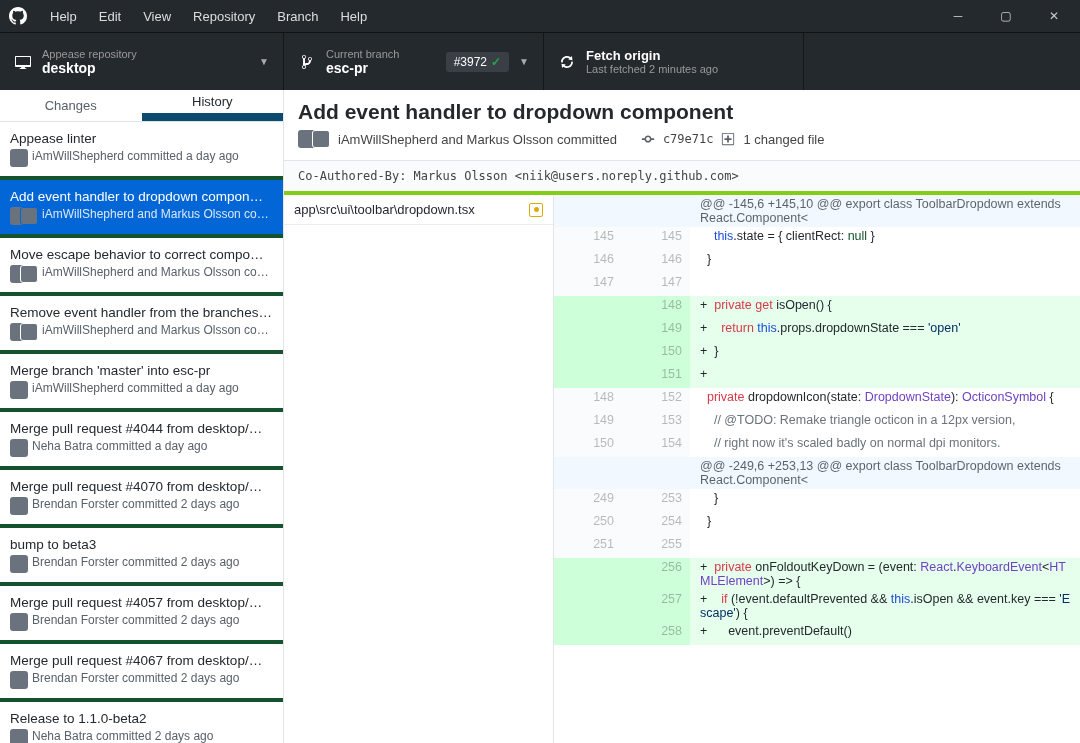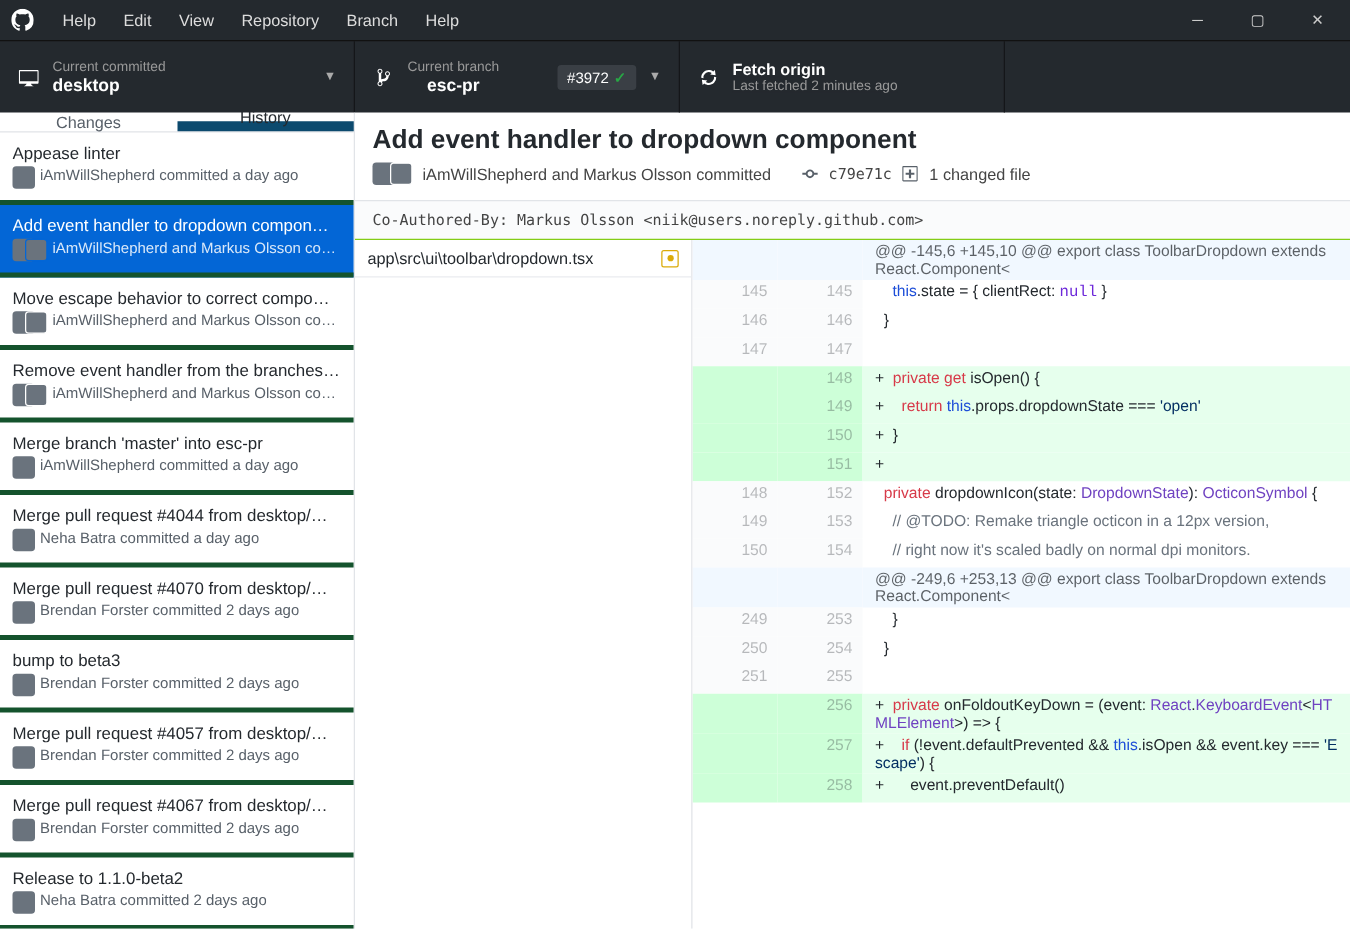--- a/index.html
+++ b/index.html
@@ -17,57 +17,57 @@
 .toolbar-sec3 { width: 260px; text-decoration: underline; }
 .toolbar-icon { width: 18px; height:18px; flex-shrink:0; margin-right: 10px; color:#fff; display:flex;align-items:center;justify-content:center;}
 .toolbar-text { display: flex; flex-direction: column; min-width: 0;}
 .toolbar-label { font-size: 11px; color: #999; }
 .toolbar-value { font-size: 14px; font-weight: 600; color: #fff; }
 .toolbar-caret { color: #aaa; font-size: 10px; }
 .pr-badge { background: #3a3f45; color: #fff; padding: 3px 8px; border-radius: 3px; font-size: 12px; display: flex; align-items: center; gap:4px;}
 .pr-check { color: #28a745; font-weight:bold;}
 .main { display: flex; height: calc(743px - 90px); }
 .sidebar { width: 284px; border-right: 1px solid #e1e4e8; display: flex; flex-direction: column; }
-.tabs { display: flex; height: 16px; border-bottom: 1px solid #e1e4e8; }
+.tabs { display: flex; height: 32px; border-bottom: 1px solid #e1e4e8; }
 .tab { flex: 1; display: flex; align-items: center; justify-content: center; font-size: 13px; color: #586069; cursor: default;}
 .tab.active { color: #24292e; font-weight: 500; border-bottom: 8px solid #0c4a6e; }
 .commit-list { overflow-y: hidden; flex: 1; }
 .commit-item { padding: 9px 10px; border-bottom: 4px solid #14532d; }
 .commit-item.selected { background: #0366d6; color: #fff; }
 .commit-item.selected .commit-meta { color: rgba(255,255,255,0.85); }
 .commit-title { font-size: 13.5px; font-weight: 500; white-space: nowrap; overflow: hidden; text-overflow: ellipsis; margin-bottom: 3px;}
 .commit-meta-row { display: flex; gap: 4px; }
 .avatar, .avatar2 { width: 18px; height: 18px; border-radius: 3px; background: #6a737d; flex-shrink:0;}
 .avatar2 { margin-left: -12px; border: 1px solid #fff;}
 .commit-item.selected .avatar2 { border-color: #0366d6;}
 .commit-meta { font-size: 12px; color: #586069; white-space: nowrap; overflow: hidden; text-overflow: ellipsis;}
 .detail { flex: 1; display: flex; flex-direction: column; min-width: 0; }
 .detail-header { padding: 10px 14px 6px; }
 .detail-title { font-size: 21px; font-weight: 600; margin-bottom: 6px;}
 .detail-info { display: flex; align-items: center; gap: 8px; font-size: 13px; color: #444; padding-bottom:6px;}
 .detail-info .sha { font-family: "SFMono-Regular",Consolas,monospace; font-size:12px;}
 .sha-icon, .file-icon { color: #586069; }
-.coauthor { font-family: "SFMono-Regular",Consolas,monospace; font-size: 12px; color: #444; padding: 8px 14px; border-top: 1px solid #e1e4e8; border-bottom: 1px solid #84cc16; background:#fafbfc;}
+.coauthor { font-family: "SFMono-Regular",Consolas,monospace; font-size: 12px; color: #444; padding: 8px 14px; border-top: 1px solid #e1e4e8; border-bottom: 4px solid #84cc16; background:#fafbfc;}
 .body { display: flex; flex: 1; min-height: 0; }
 .file-col { width: 270px; border-right: 1px solid #e1e4e8; }
 .file-row { display: flex; align-items: center; justify-content: space-between; padding: 7px 10px; border-bottom: 1px solid #eaecef; font-size: 13px;}
 .file-badge { width: 14px; height: 14px; border: 1.5px solid #dbab09; border-radius: 2px; display:flex;align-items:center;justify-content:center;}
 .file-badge::after { content:""; width:5px;height:5px;background:#dbab09;border-radius:50%;}
 .diff { flex: 1; overflow: auto; font-family: "SFMono-Regular",Consolas,"Liberation Mono",Menlo,monospace; font-size: 12.5px; }
 .diff-row { display: flex; min-height: 23px; align-items: stretch; }
 .ln { width: 68px; text-align: right; padding: 2px 8px 2px 4px; color: rgba(27,31,35,.3); background: #fafbfc; user-select: none; flex-shrink:0;}
 .code { flex: 1; padding: 2px 10px; white-space: pre-wrap; word-break: break-all; }
 .row-hunk .ln { background: #f1f8ff; }
 .row-hunk .code { background: #f1f8ff; color: rgba(27,31,35,.7); }
 .row-add .ln:nth-child(1) { background: #cdffd8; }
 .row-add .ln:nth-child(2) { background: #cdffd8; }
 .row-add .code { background: #e6ffed; }
 .tok-kw { color: #d73a49; }
 .tok-str { color: #032f62; }
-.tok-null { color: #6d28d9; font-family: Liberation Mono, monospace; }
+.tok-null { color: #14532d; }
 .tok-type { color: #6f42c1; }
 .tok-cmt { color: #6a737d; }
 .tok-this { color: #1d4ed8; }
 svg { display: block; }
 </style>
 </head>
 <body>
 
 <div class="titlebar">
   <div class="logo">
@@ -92,29 +92,29 @@
 
 <div class="toolbar">
   <div class="toolbar-section toolbar-sec1">
     <div style="display:flex;align-items:center;">
       <div class="toolbar-icon">
         <svg width="16" height="16" viewBox="0 0 16 16" fill="currentColor">
             <path d="M15 2H1c-.55 0-1 .45-1 1v9c0 .55.45 1 1 1h5.34c-.25.61-.86 1.39-2.34 2h8c-1.48-.61-2.09-1.39-2.34-2H15c.55 0 1-.45 1-1V3c0-.55-.45-1-1-1zm0 9H1V3h14v8z"></path>
           </svg>
       </div>
       <div class="toolbar-text">
-        <span class="toolbar-label">Current committed</span>
+        <span class="toolbar-label">Appease repository</span>
         <span class="toolbar-value">desktop</span>
       </div>
     </div>
     <span class="toolbar-caret">▼</span>
   </div>
 
   <div class="toolbar-section toolbar-sec2">
-    <div style="display:flex;align-items:center;text-align:center;">
+    <div style="display:flex;align-items:center;">
       <div class="toolbar-icon">
         <svg width="16" height="16" viewBox="0 0 10 16" fill="currentColor">
             <path d="M10 5c0-1.11-.89-2-2-2a1.993 1.993 0 00-1 3.72v.3c-.02.52-.23.98-.63 1.38-.4.4-.86.61-1.38.63-.83.02-1.48.16-2 .45V4.72a1.993 1.993 0 00-1-3.72C.88 1 0 1.89 0 3a2 2 0 001 1.72v6.56c-.59.35-1 .99-1 1.72 0 1.11.89 2 2 2 1.11 0 2-.89 2-2 0-.53-.2-1-.53-1.36.09-.06.48-.41.59-.47.25-.11.56-.17.94-.17 1.05-.05 1.95-.45 2.75-1.25S8.95 7.77 9 6.73h-.02C9.59 6.37 10 5.73 10 5zM2 1.8c.66 0 1.2.55 1.2 1.2 0 .65-.55 1.2-1.2 1.2C1.35 4.2.8 3.65.8 3c0-.65.55-1.2 1.2-1.2zm0 12.41c-.66 0-1.2-.55-1.2-1.2 0-.65.55-1.2 1.2-1.2.65 0 1.2.55 1.2 1.2 0 .65-.55 1.2-1.2 1.2zM8 6.21c-.66 0-1.2-.55-1.2-1.2 0-.65.55-1.2 1.2-1.2.65 0 1.2.55 1.2 1.2 0 .65-.55 1.2-1.2 1.2z"></path>
           </svg>
       </div>
       <div class="toolbar-text">
         <span class="toolbar-label">Current branch</span>
         <span class="toolbar-value">esc-pr</span>
       </div>
     </div>

